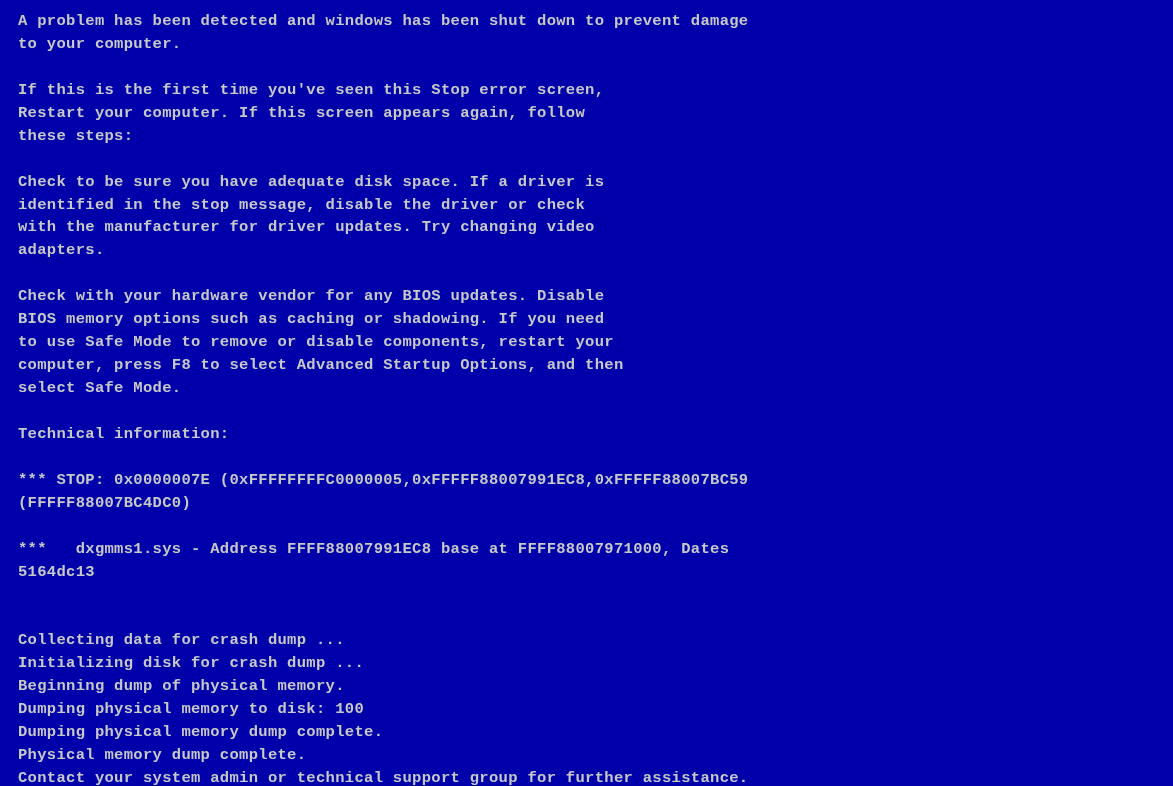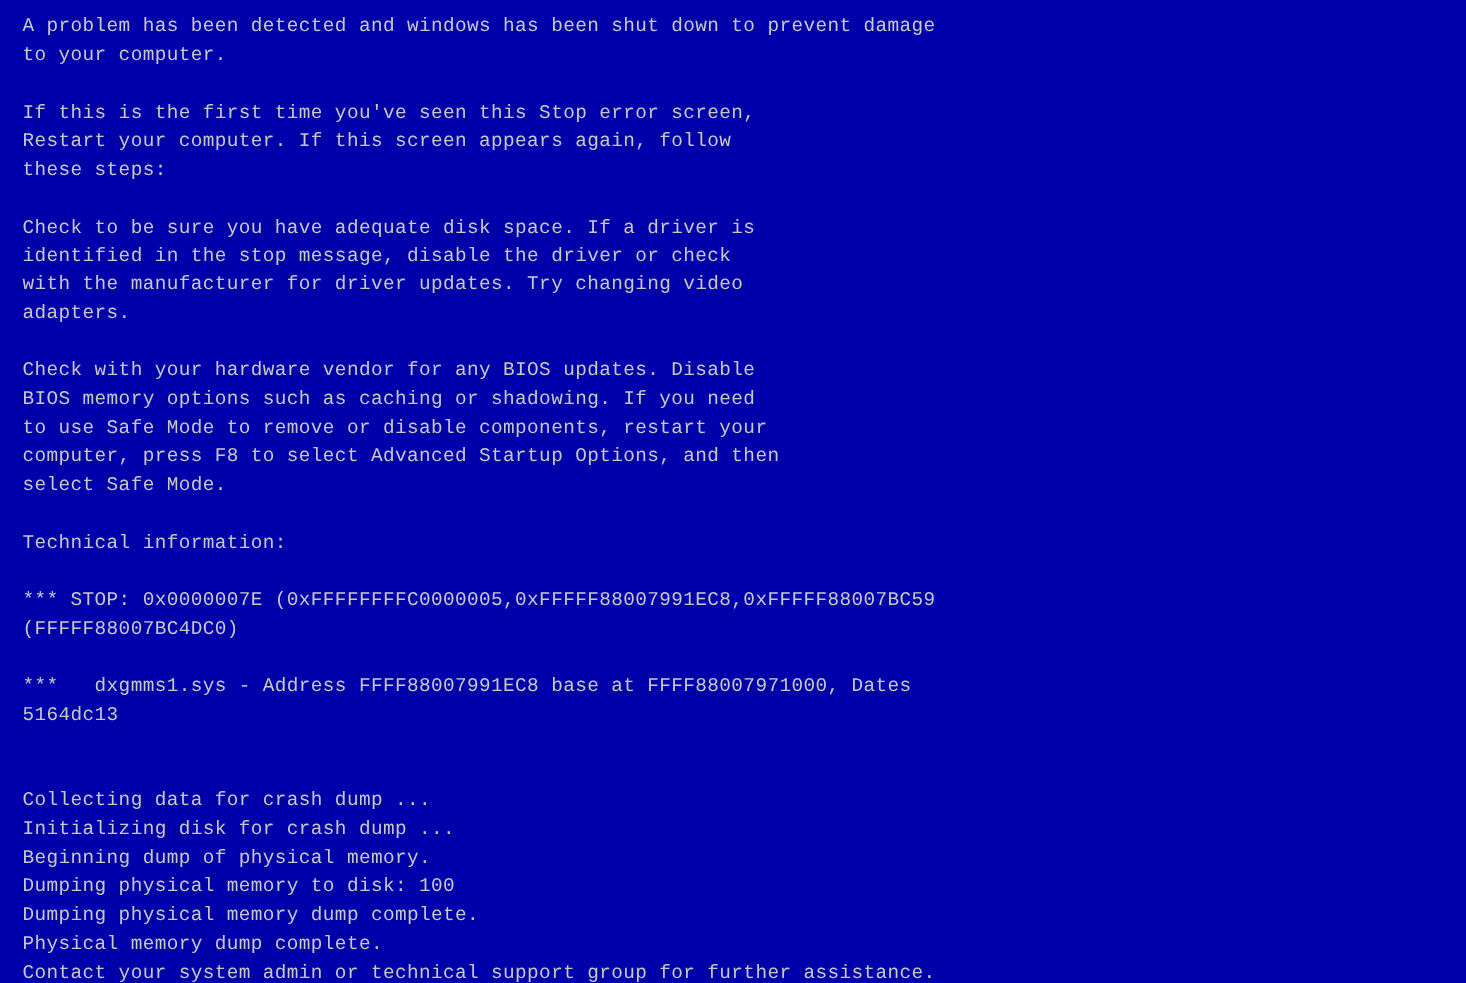--- a/index.html
+++ b/index.html
@@ -1,15 +1,15 @@
 <!DOCTYPE html>
 <html><head>
   <meta charset="utf-8">
   <style>
-    * { margin: 0; padding: 0; box-sizing: border-box; }
+    * { margin: 0; padding: 0; box-sizing: border-box; font-weight: bold; }
     html, body {
       width: 1173px;
       height: 786px;
       background-color: #0000AA;
       overflow: hidden;
       font-family: 'Courier New', Courier, monospace;
       font-size: 15px;
       color: #C0C0C0;
       line-height: 1.45;
     }

